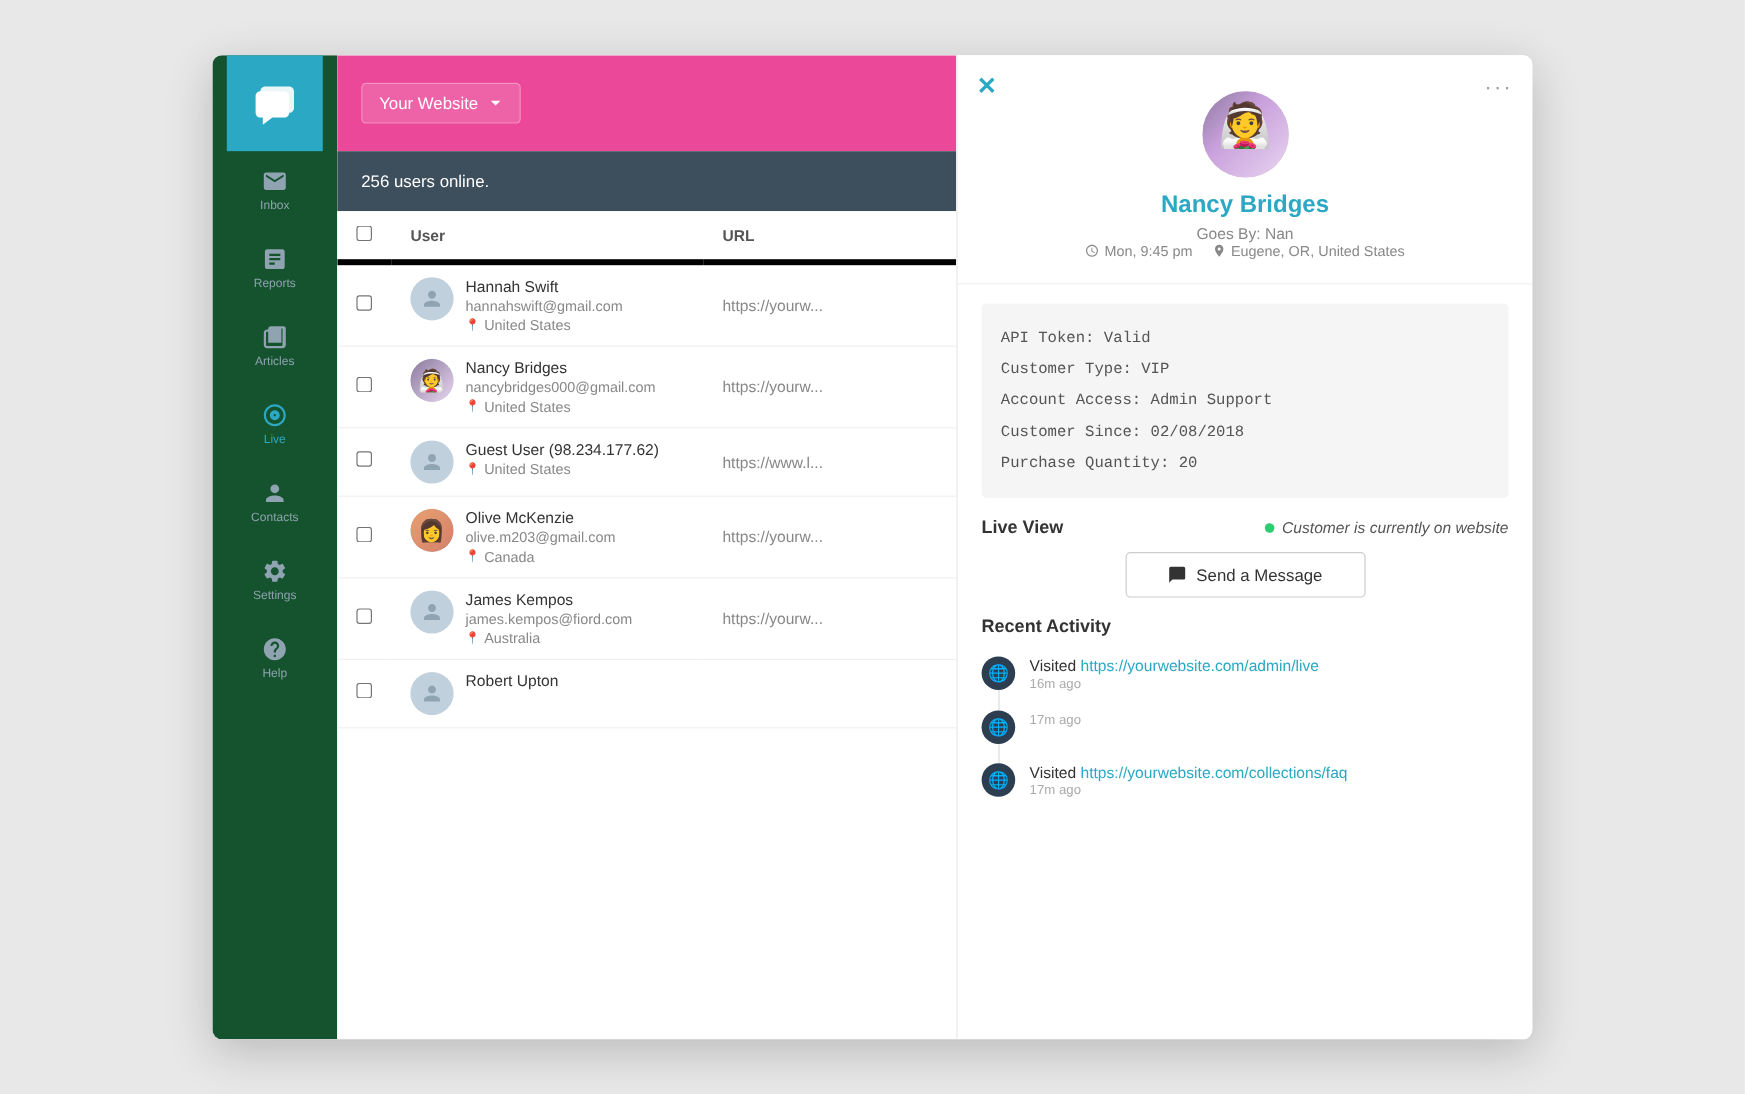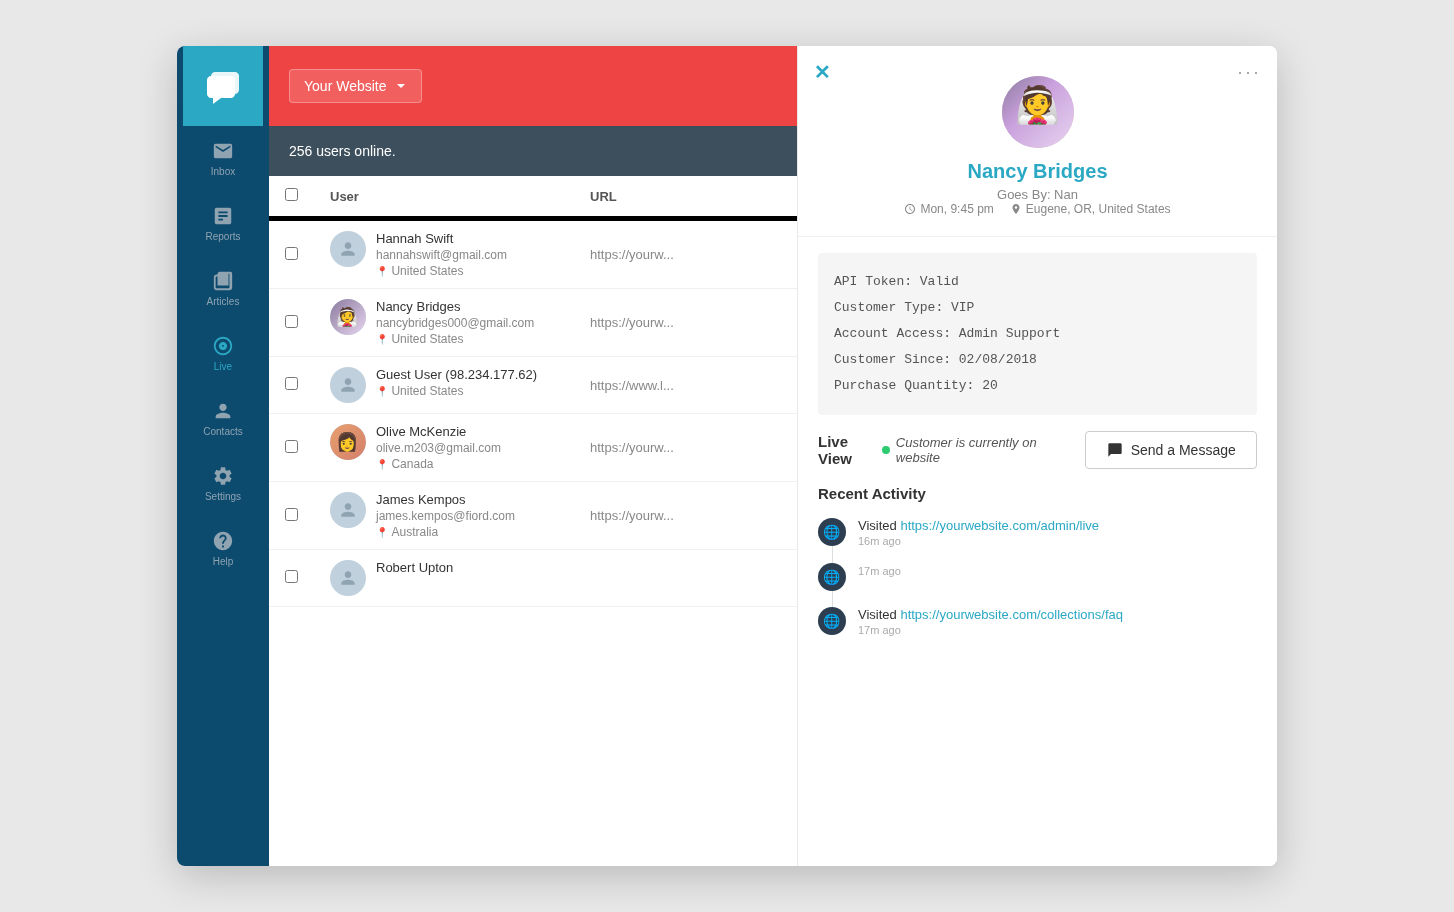--- a/index.html
+++ b/index.html
@@ -15,22 +15,22 @@
       width: 1100px;
       height: 820px;
       background: #fff;
       border-radius: 8px;
       box-shadow: 0 10px 40px rgba(0,0,0,0.2);
       display: flex;
       overflow: hidden;
     }
     
     .sidebar {
-      width: 92px;
-      background: #0c4a6e;
+      width: 104px;
+      background: #14532d;
       display: flex;
       flex-direction: column;
       align-items: center;
       padding-top: 0;
     }
     .sidebar-logo {
       width: 80px;
       height: 80px;
       background: #2aa8c4;
       display: flex;
@@ -59,21 +59,21 @@
     .sidebar-item span { font-size: 10px; }
     
     .main-content {
       flex: 1;
       display: flex;
       flex-direction: column;
       overflow: hidden;
     }
     
     .header-bar {
-      background: #ef4444;
+      background: #ec4899;
       height: 80px;
       display: flex;
       align-items: center;
       padding: 0 20px;
       flex-shrink: 0;
     }
     .website-dropdown {
       background: rgba(255,255,255,0.15);
       border: 1px solid rgba(255,255,255,0.3);
       border-radius: 4px;
@@ -246,21 +246,21 @@
       padding: 16px;
       font-family: 'Courier New', monospace;
       font-size: 13px;
       color: #555;
       line-height: 2;
     }
     
     .live-view-section {
       margin: 0 20px 16px;
       display: flex;
-      flex-direction: row;
+      flex-direction: column;
       gap: 12px;
     }
     .live-view-header {
       display: flex;
       align-items: center;
       justify-content: space-between;
     }
     .live-view-title {
       font-size: 15px;
       font-weight: 600;
@@ -286,21 +286,21 @@
       justify-content: center;
       gap: 8px;
       border: 1px solid #ccc;
       border-radius: 4px;
       padding: 10px 14px;
       background: #fff;
       cursor: pointer;
       font-size: 14px;
       color: #333;
       align-self: center;
-      width: 180px;
+      width: 200px;
     }
     
     .recent-activity {
       margin: 0 20px;
     }
     .recent-activity-title {
       font-size: 15px;
       font-weight: 600;
       color: #333;
       margin-bottom: 16px;

